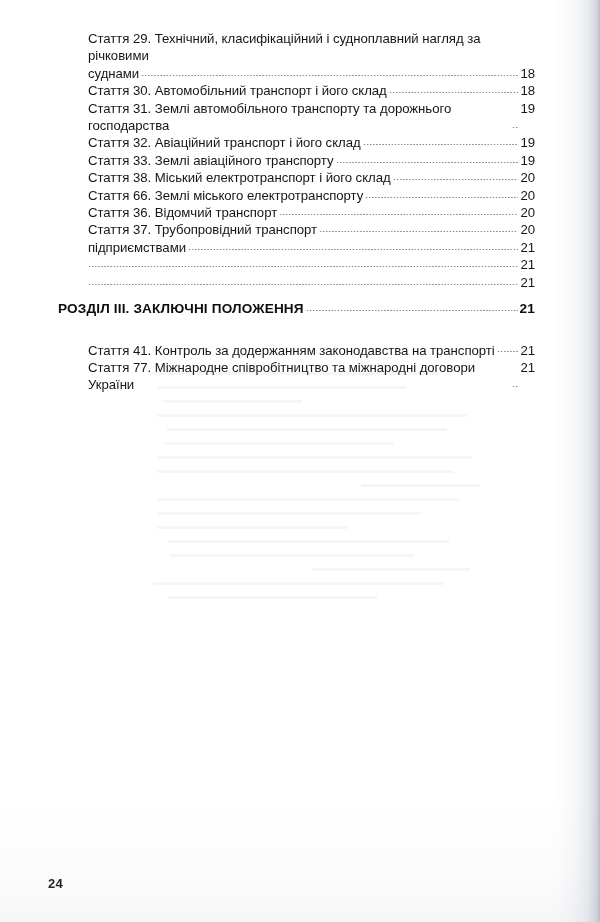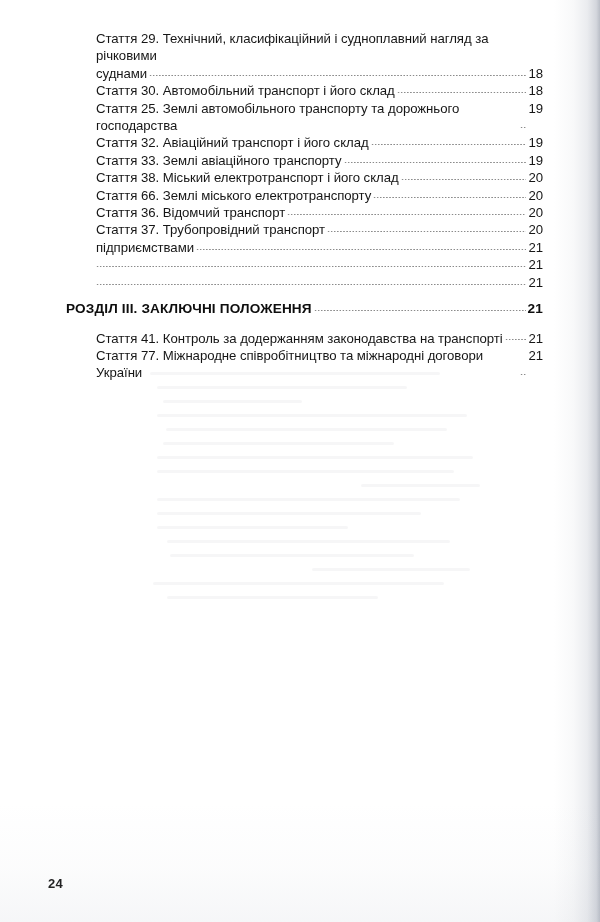--- a/index.html
+++ b/index.html
@@ -65,21 +65,21 @@
   }
   #page .bleed .bl {
     height: 3px;
     background: #2a2f3a;
     border-radius: 2px;
     margin-bottom: 11px;
   }
 
   #toc {
     position: absolute;
-    left: 8px;
+    left: 0;
     top: 0;
     width: 560px;
     padding: 30px 25px 0 58px;
     box-sizing: border-box;
   }
 
   .toc-entry {
     display: flex;
     align-items: baseline;
     color: #161616;
@@ -137,21 +137,21 @@
 
   .toc-heading {
     display: flex;
     align-items: baseline;
     font-weight: bold;
     font-size: 13.6px;
     line-height: 17.4px;
     color: #0e0e0e;
     letter-spacing: 0.15px;
     margin-top: 9px;
-    margin-bottom: 12px;
+    margin-bottom: 24px;
     margin-left: 0;
   }
   .toc-heading .title {
     flex: 0 1 auto;
     padding-right: 2px;
   }
   .toc-heading .leader {
     flex: 1 1 auto;
     min-width: 6px;
     align-self: flex-end;
@@ -212,21 +212,21 @@
           <span class="leader"></span>
           <span class="pageno">18</span>
         </div>
       </div>
       <div class="toc-entry level-article">
         <span class="title">Стаття 30. Автомобільний транспорт і його склад</span>
         <span class="leader"></span>
         <span class="pageno">18</span>
       </div>
       <div class="toc-entry level-article">
-        <span class="title">Стаття 25. Землі автомобільного транспорту та дорожнього господарства</span>
+        <span class="title">Стаття 31. Землі автомобільного транспорту та дорожнього господарства</span>
         <span class="leader"></span>
         <span class="pageno">19</span>
       </div>
       <div class="toc-entry level-article">
         <span class="title">Стаття 32. Авіаційний транспорт і його склад</span>
         <span class="leader"></span>
         <span class="pageno">19</span>
       </div>
       <div class="toc-entry level-article">
         <span class="title">Стаття 33. Землі авіаційного транспорту</span>

